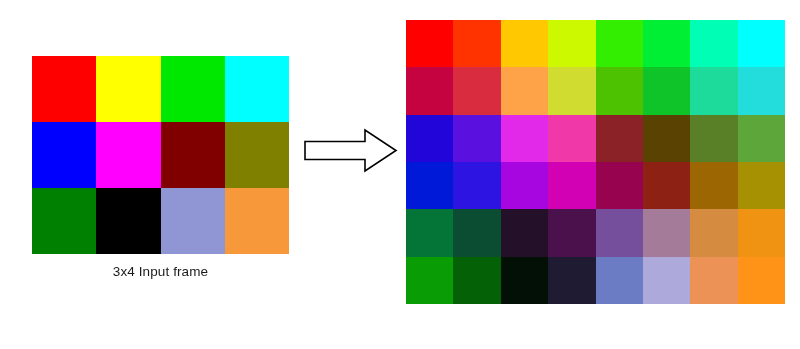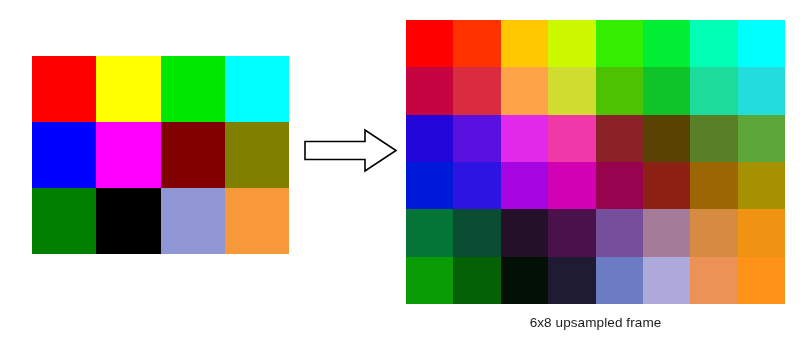--- a/index.html
+++ b/index.html
@@ -103,20 +103,21 @@
       <span class="cell" style="background: rgb(0, 0, 255);"></span>
       <span class="cell" style="background: rgb(255, 0, 255);"></span>
       <span class="cell" style="background: rgb(128, 0, 0);"></span>
       <span class="cell" style="background: rgb(128, 128, 0);"></span>
       <span class="cell" style="background: rgb(0, 128, 0);"></span>
       <span class="cell" style="background: rgb(0, 0, 0);"></span>
       <span class="cell" style="background: rgb(144, 150, 211);"></span>
       <span class="cell" style="background: rgb(247, 153, 59);"></span>
     </div>
 
+  <div class="caption" id="input-caption">3x4 Input frame</div>
 
   <div id="arrow-wrap">
     <svg width="95" height="45" viewBox="0 0 95 45" xmlns="http://www.w3.org/2000/svg">
       <polygon id="arrow-shape" points="2,13.5 62,13.5 62,2 93,22.5 62,43 62,31.5 2,31.5" fill="#ffffff" stroke="#000000" stroke-width="1.6" stroke-linejoin="miter"></polygon>
     </svg>
   </div>
 
   <div class="frame-grid" id="upsampled-frame">
       <span class="cell" style="background: rgb(255, 0, 0);"></span>
       <span class="cell" style="background: rgb(255, 51, 0);"></span>
@@ -161,15 +162,14 @@
       <span class="cell" style="background: rgb(10, 156, 5);"></span>
       <span class="cell" style="background: rgb(5, 97, 5);"></span>
       <span class="cell" style="background: rgb(3, 16, 5);"></span>
       <span class="cell" style="background: rgb(30, 27, 51);"></span>
       <span class="cell" style="background: rgb(107, 123, 196);"></span>
       <span class="cell" style="background: rgb(174, 169, 219);"></span>
       <span class="cell" style="background: rgb(236, 146, 87);"></span>
       <span class="cell" style="background: rgb(255, 147, 24);"></span>
     </div>
 
-  <div class="caption" id="upsampled-caption">6x8 upsampled frame</div>
 
 </div>
 
 </body></html>

